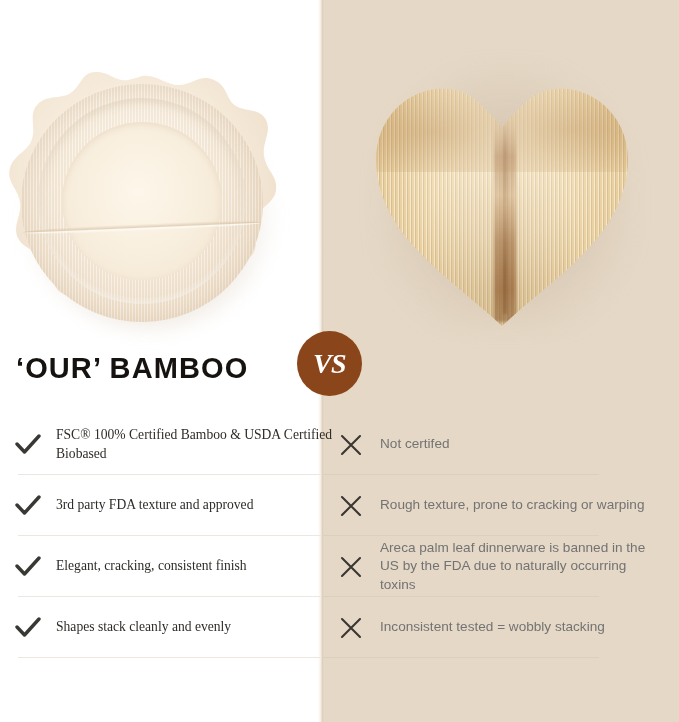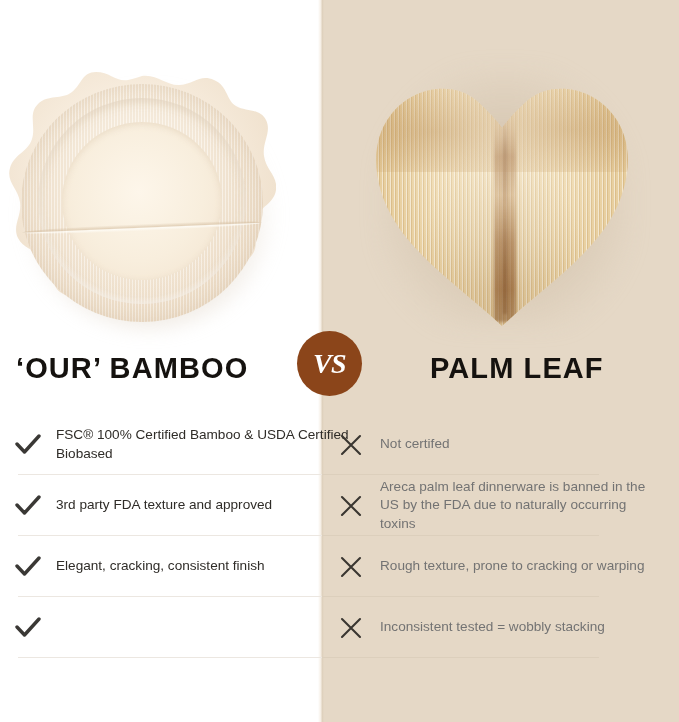--- a/index.html
+++ b/index.html
@@ -223,21 +223,21 @@
   .lists {
     position: absolute;
     left: 0; top: 414px;
     width: 679px; height: 308px;
   }
   .list-col {
     position: absolute;
     top: 0;
     height: 308px;
   }
-  .list-col.left  { left: 0;     width: 368px; }
+  .list-col.left  { left: 0;     width: 368px; font-family: Liberation Serif, serif; }
   .list-col.right { left: 322px; width: 357px; }
 
   .row {
     position: relative;
     display: flex;
     align-items: center;
     height: 61px;
     box-sizing: border-box;
   }
   .row .divider {
@@ -322,21 +322,20 @@
         <div class="heart-vein"></div>
         <div class="heart-vein-thin"></div>
         <div class="heart-sheen"></div>
       </div>
     </div>
 
   </div>
 
   <div class="titles">
     <div class="title-left">‘OUR’ BAMBOO</div>
-    <div class="title-right">PALM LEAF</div>
   </div>
   <div class="vs-badge">VS</div>
 
   <div class="lists">
 
     <div class="list-col left">
 
       <div class="row">
         <div class="mark">
           <svg class="check-icon" width="26" height="22" viewBox="0 0 26 22" fill="none">
@@ -366,20 +365,21 @@
         <div class="row-text">Elegant, cracking, consistent finish</div>
         <div class="divider"></div>
       </div>
 
       <div class="row">
         <div class="mark">
           <svg class="check-icon" width="26" height="22" viewBox="0 0 26 22" fill="none">
             <path d="M2 10 L9.5 18 L24 2" stroke="#3a3835" stroke-width="3.4" stroke-linecap="round" stroke-linejoin="round"></path>
           </svg>
         </div>
+        <div class="row-text">Shapes stack cleanly and evenly</div>
         <div class="divider"></div>
       </div>
 
     </div>
 
     <div class="list-col right">
 
       <div class="row">
         <div class="mark">
           <svg class="x-icon" width="24" height="24" viewBox="0 0 24 24" fill="none">
@@ -389,31 +389,31 @@
         <div class="row-text">Not certifed</div>
         <div class="divider"></div>
       </div>
 
       <div class="row">
         <div class="mark">
           <svg class="x-icon" width="24" height="24" viewBox="0 0 24 24" fill="none">
             <path d="M3 3 L21 21 M21 3 L3 21" stroke="#3a3631" stroke-width="2.1" stroke-linecap="round"></path>
           </svg>
         </div>
-        <div class="row-text">Areca palm leaf dinnerware is banned in the US by the FDA due to naturally occurring toxins</div>
+        <div class="row-text">Rough texture, prone to cracking or warping</div>
         <div class="divider"></div>
       </div>
 
       <div class="row">
         <div class="mark">
           <svg class="x-icon" width="24" height="24" viewBox="0 0 24 24" fill="none">
             <path d="M3 3 L21 21 M21 3 L3 21" stroke="#3a3631" stroke-width="2.1" stroke-linecap="round"></path>
           </svg>
         </div>
-        <div class="row-text">Rough texture, prone to cracking or warping</div>
+        <div class="row-text">Areca palm leaf dinnerware is banned in the US by the FDA due to naturally occurring toxins</div>
         <div class="divider"></div>
       </div>
 
       <div class="row">
         <div class="mark">
           <svg class="x-icon" width="24" height="24" viewBox="0 0 24 24" fill="none">
             <path d="M3 3 L21 21 M21 3 L3 21" stroke="#3a3631" stroke-width="2.1" stroke-linecap="round"></path>
           </svg>
         </div>
         <div class="row-text">Inconsistent tested = wobbly stacking</div>

